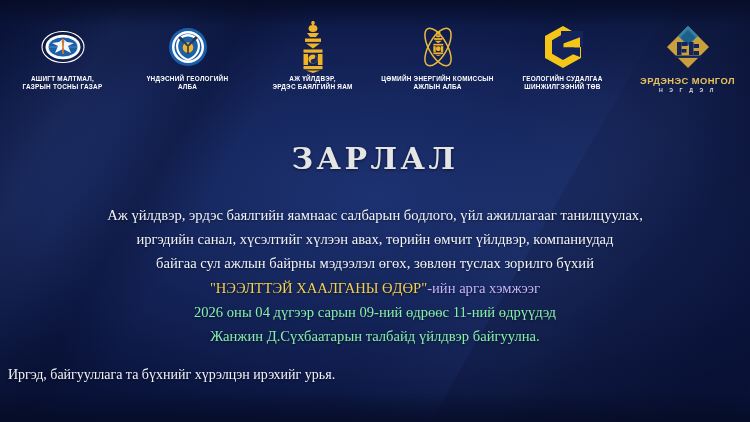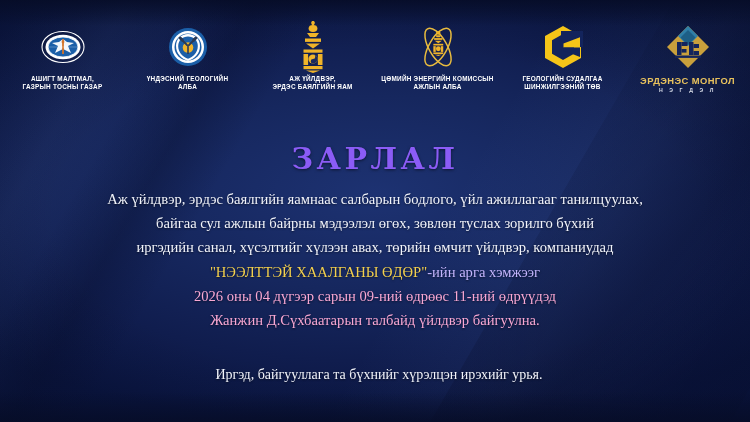--- a/index.html
+++ b/index.html
@@ -131,53 +131,52 @@
     position: absolute;
     top: 141px;
     left: 0;
     right: 0;
     text-align: center;
     z-index: 5;
     font-family: "DejaVu Serif", "Liberation Serif", serif;
     font-weight: bold;
     font-size: 30px;
     letter-spacing: 3.5px;
-    color: #8b5cf6;
+    color: #e5e5e5;
     text-shadow: 0 1px 3px rgba(0,0,0,0.55);
   }
 
   
   .body-block {
     position: absolute;
-    top: 187px;
+    top: 203px;
     left: 40px;
     right: 40px;
     text-align: center;
     z-index: 5;
   }
   .body-line {
     font-family: "Liberation Serif", "DejaVu Serif", serif;
     font-size: 14.6px;
     line-height: 24.2px;
     color: #f2f4fb;
     text-shadow: 0 1px 2px rgba(0,0,0,0.5);
     white-space: nowrap;
   }
   .body-line.gold {
-    color: #f9a8d4;
+    color: #86efac;
   }
   .gold-span { color: #f3d04e; }
   .white-span { color: #c4b5fd; }
 
   .closing {
     position: absolute;
     top: 367px;
     left: 8px;
     right: 0;
-    text-align: center;
     z-index: 5;
     font-family: "Liberation Serif", "DejaVu Serif", serif;
     font-size: 14px;
     color: #f2f4fb;
     text-shadow: 0 1px 2px rgba(0,0,0,0.5);
   }
 </style>
 </head>
 <body>
 
@@ -310,22 +309,22 @@
       <div class="logo-caption big gold">ЭРДЭНЭС МОНГОЛ</div>
       <div class="logo-sub">Н Э Г Д Э Л</div>
     </div>
 
   </div>
 
   <div class="headline">ЗАРЛАЛ</div>
 
   <div class="body-block">
     <div class="body-line">Аж үйлдвэр, эрдэс баялгийн яамнаас салбарын бодлого, үйл ажиллагааг танилцуулах,</div>
+    <div class="body-line">иргэдийн санал, хүсэлтийг хүлээн авах, төрийн өмчит үйлдвэр, компаниудад</div>
     <div class="body-line">байгаа сул ажлын байрны мэдээлэл өгөх, зөвлөн туслах зорилго бүхий</div>
-    <div class="body-line">иргэдийн санал, хүсэлтийг хүлээн авах, төрийн өмчит үйлдвэр, компаниудад</div>
     <div class="body-line"><span class="gold-span">"НЭЭЛТТЭЙ ХААЛГАНЫ ӨДӨР"</span><span class="white-span">-ийн арга хэмжээг</span></div>
     <div class="body-line gold">2026 оны 04 дүгээр сарын 09-ний өдрөөс 11-ний өдрүүдэд</div>
     <div class="body-line gold">Жанжин Д.Сүхбаатарын  талбайд үйлдвэр байгуулна.</div>
   </div>
 
   <div class="closing">Иргэд, байгууллага та бүхнийг хүрэлцэн ирэхийг урья.</div>
 
 </div>
 
 </body></html>

